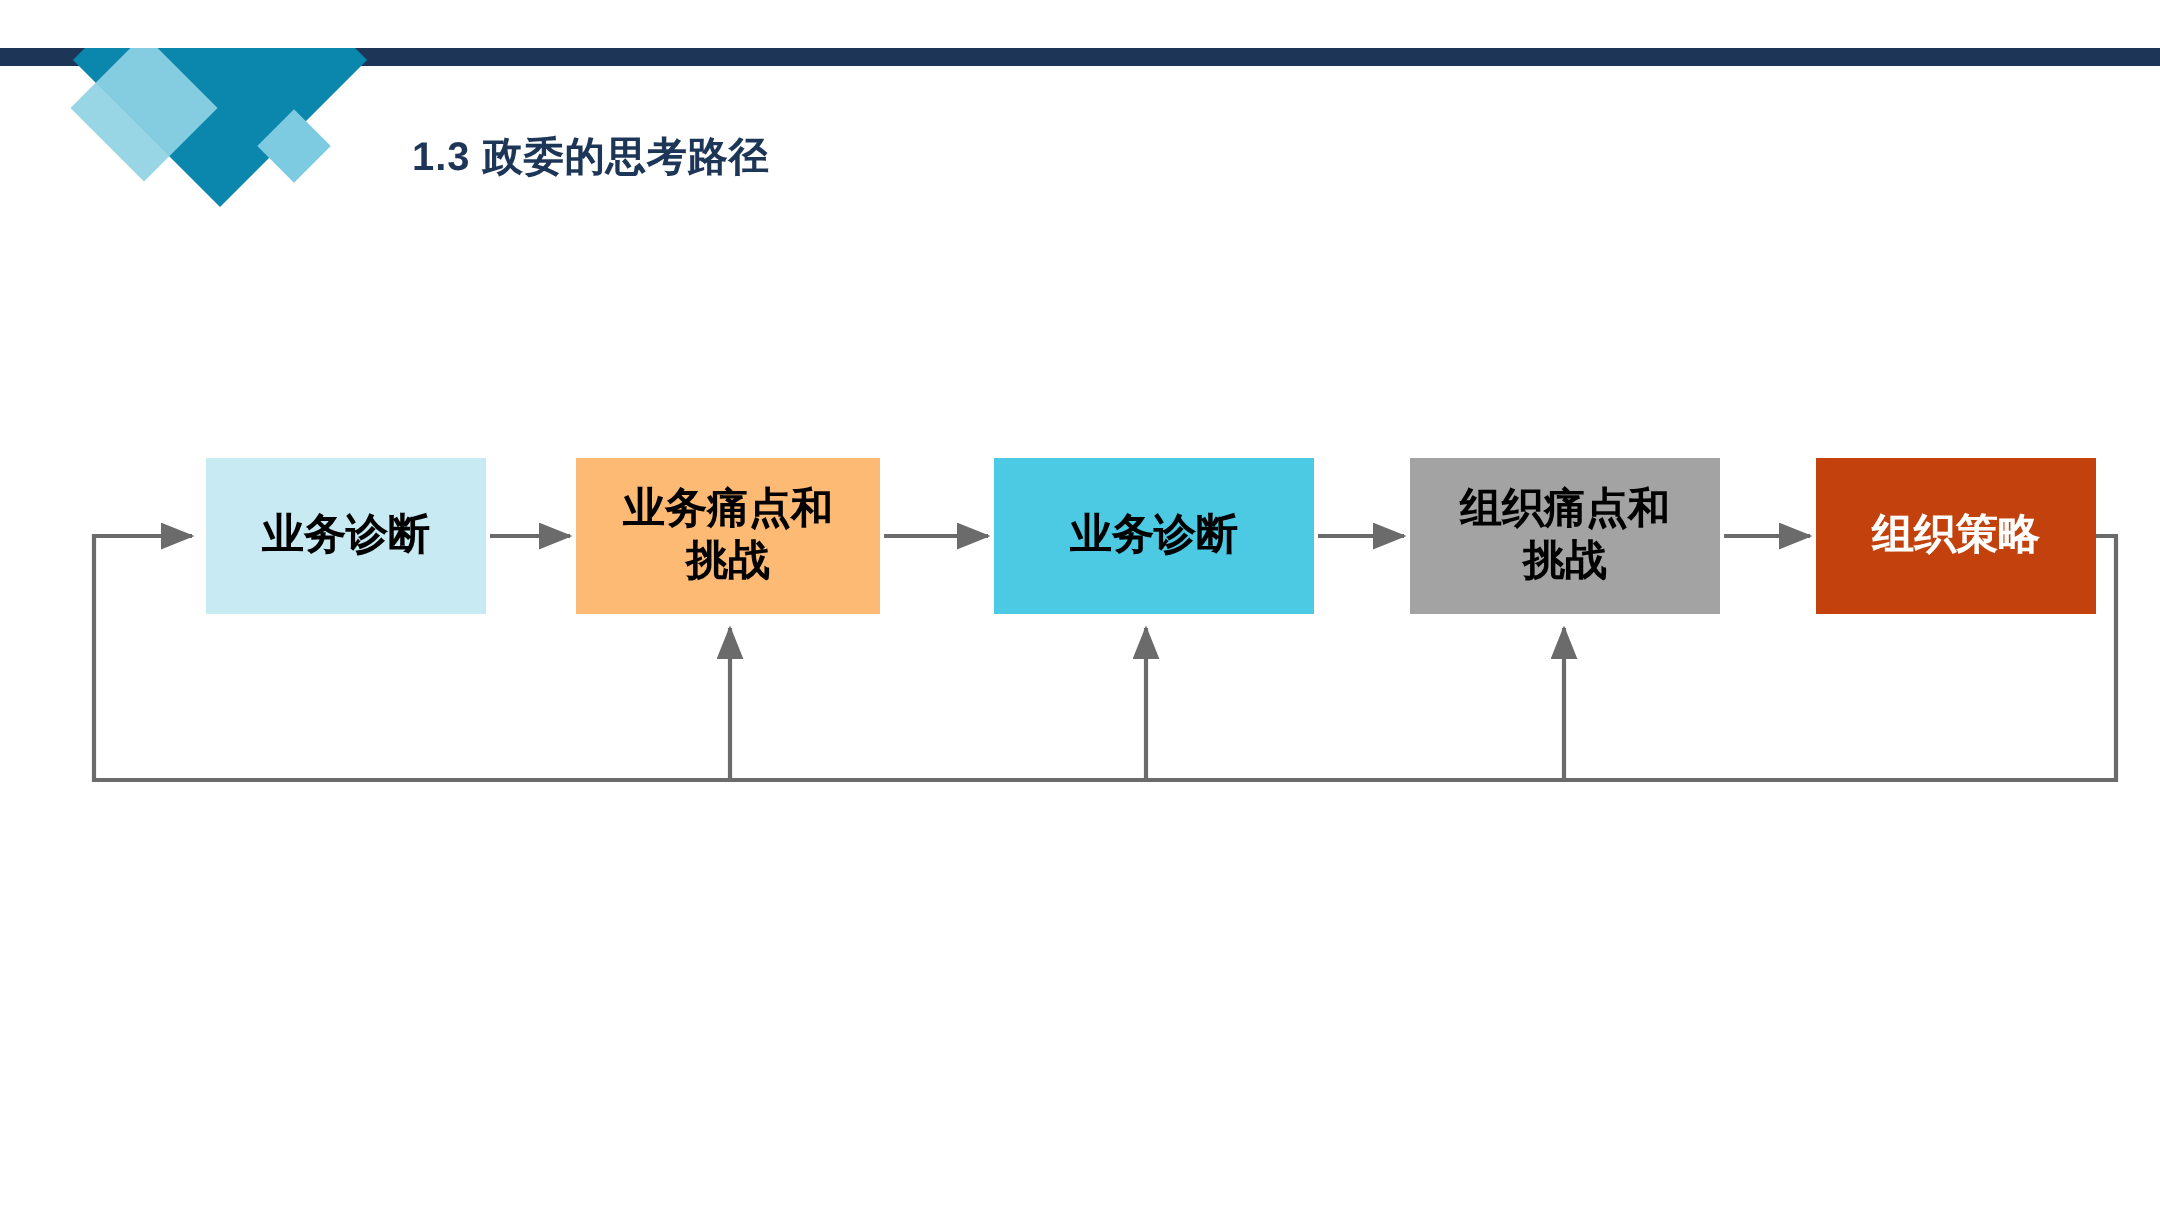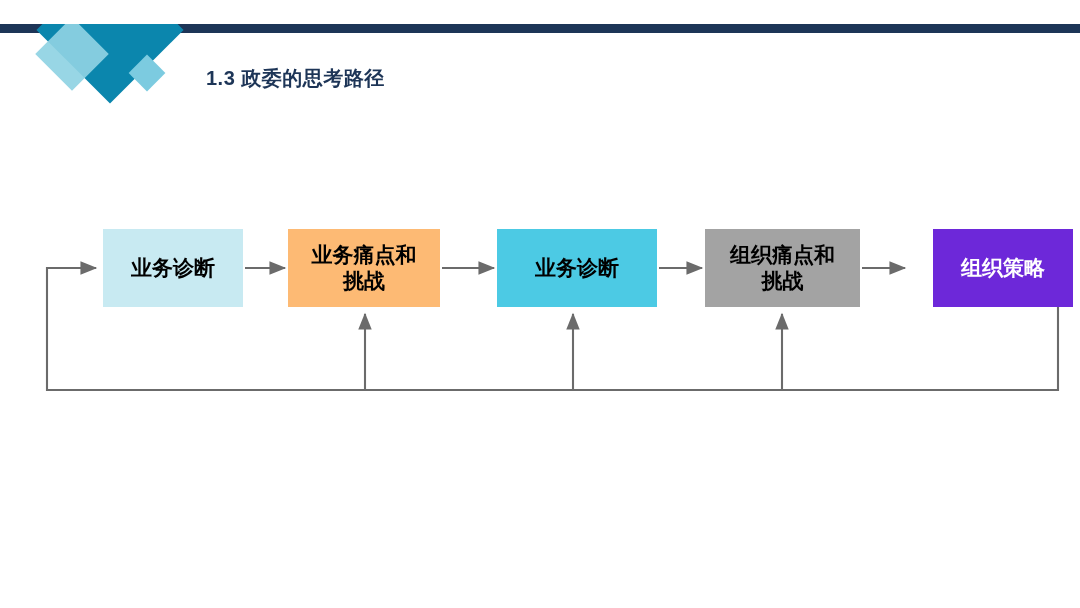--- a/index.html
+++ b/index.html
@@ -148,20 +148,20 @@
 
     <div class="node" style="left:497px; top:205px; width:160px; height:78px; background:#4ccae4;">
       <span style="white-space:pre-line;">业务诊断</span>
     </div>
 
     <div class="node" style="left:705px; top:205px; width:155px; height:78px; background:#a3a3a3;">
       <span style="white-space:pre-line;">组织痛点和
 挑战</span>
     </div>
 
-    <div class="node dark" style="left:933px; top:205px; width:140px; height:78px; background:#6d28d9;">
+    <div class="node dark" style="left:908px; top:205px; width:140px; height:78px; background:#c2410c;">
       <span style="white-space:pre-line;">组织策略</span>
     </div>
 
   </div>
 
   <div class="bar-bottom"></div>
 </div>
 
 </body></html>

